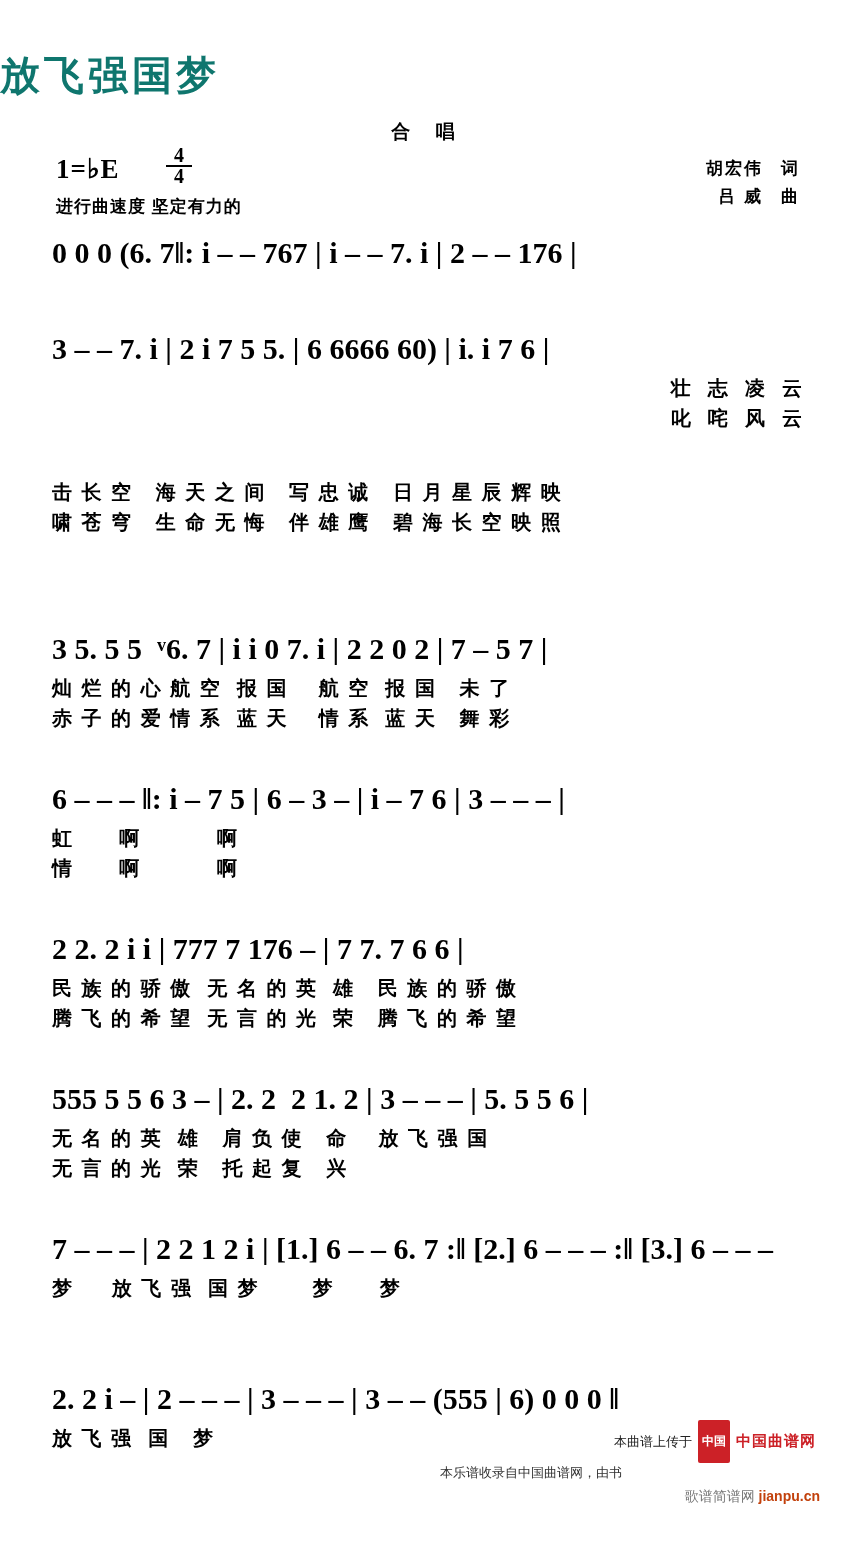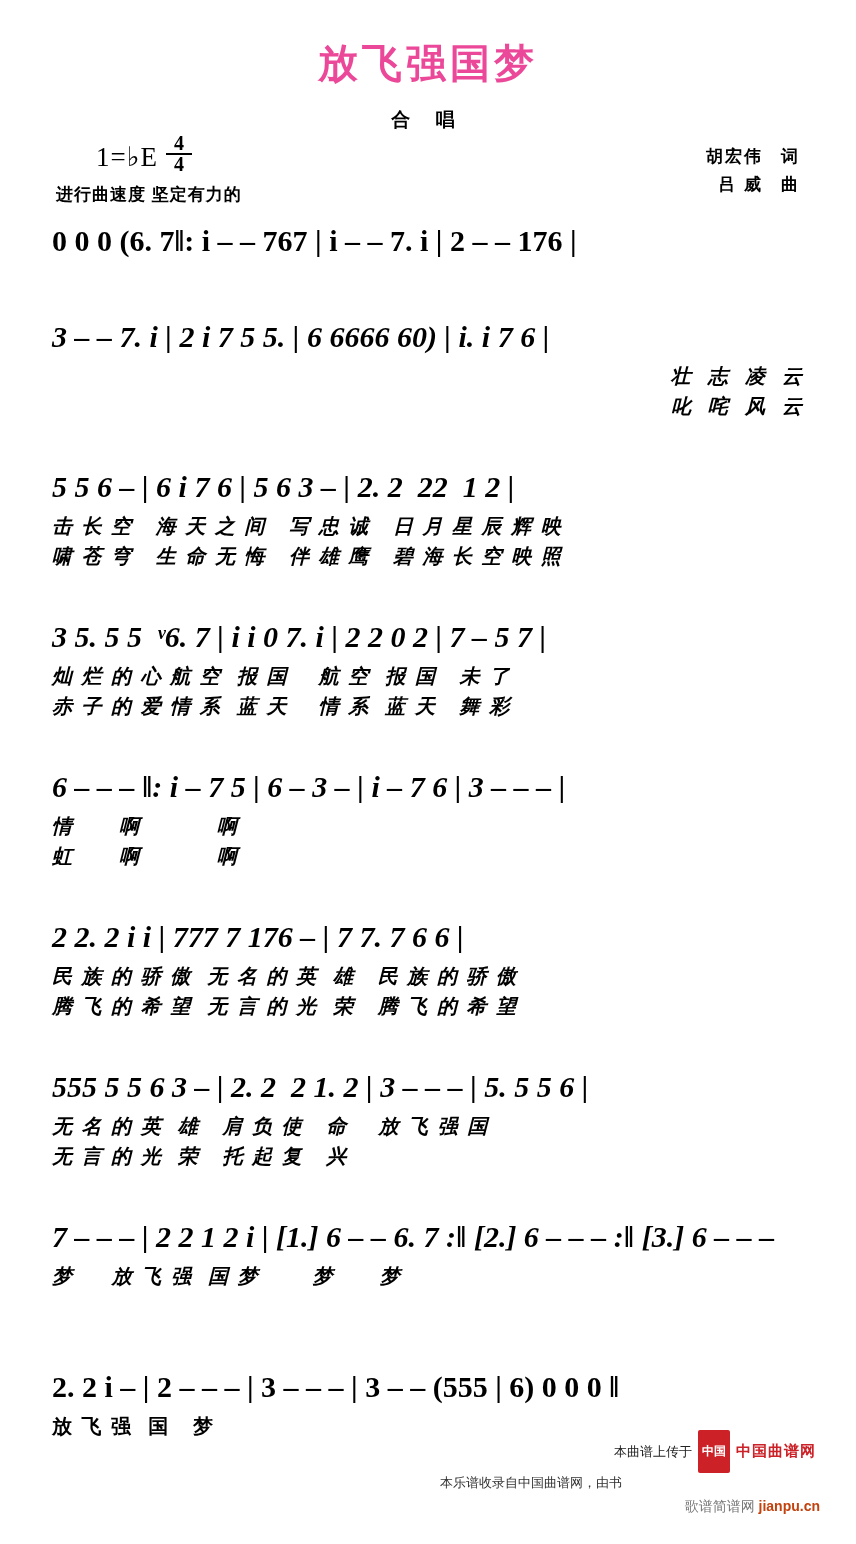--- a/index.html
+++ b/index.html
@@ -16,49 +16,47 @@
     overflow: hidden;
   }
   .sheet {
     position: absolute;
     left: 0; top: 0;
     width: 856px;
     height: 1544px;
   }
   
   .title {
-    text-align: center;
     font-family: "Liberation Sans", sans-serif;
     font-weight: bold;
     font-size: 40px;
     letter-spacing: 4px;
-    margin-top: 36px;
-    color: #ec4899;
+    margin-top: 48px;
+    color: #0f766e;
   }
   .subtitle {
     text-align: center;
     font-family: "Liberation Sans", sans-serif;
     font-weight: bold;
     font-size: 19px;
     letter-spacing: 10px;
     margin-top: 16px;
   }
   .header-row {
     position: relative;
     height: 86px;
   }
   .key-sig {
     position: absolute;
     left: 56px;
     top: 8px;
     font-family: "Liberation Serif", serif;
     font-size: 27px;
-    font-weight: normal;
+    font-weight: bold;
     letter-spacing: 1px;
-    margin-left: 40px;
   }
   .meter {
     position: absolute;
     left: 166px;
     top: 2px;
     font-family: "Liberation Serif", serif;
     font-weight: bold;
     font-size: 20px;
     line-height: 17px;
     text-align: center;
@@ -88,42 +86,42 @@
   }
   .credits div span.name { letter-spacing: 2px; margin-left: 8px; }
   .credits div span.role { margin-left: 18px; }
 
   
   .system {
     position: relative;
     margin: 0 52px;
     height: 118px;
   }
-  .system.tall { height: 150px; font-style: italic; }
+  .system.tall { height: 150px; }
   .notes {
     font-family: "Liberation Serif", serif;
     font-size: 30px;
     font-weight: bold;
     letter-spacing: 0px;
     white-space: pre;
     line-height: 44px;
     height: 46px;
   }
   .lyric {
     font-family: "Liberation Sans", sans-serif;
     font-size: 20px;
     font-weight: bold;
     white-space: pre;
     line-height: 30px;
     letter-spacing: 2px;
   }
   .lyric-right { text-align: right; }
   .footer {
     position: absolute;
-    bottom: 2px;
+    bottom: 12px;
     left: 0;
     width: 856px;
     height: 120px;
   }
   .credit-line {
     position: absolute;
     right: 40px;
     top: 8px;
     font-family: "Liberation Sans", sans-serif;
     font-size: 13px;
@@ -197,35 +195,34 @@
     <div class="notes">0 0 0 (6. 7‖: i – – 767 | i – – 7. i | 2 – – 176 |</div>
   </div>
 
   <div class="system tall">
     <div class="notes">3 – – 7. i | 2 i 7 5 5. | 6 6666 60) | i. i 7 6 |</div>
     <div class="lyric lyric-right">壮  志  凌  云</div>
     <div class="lyric lyric-right">叱  咤  风  云</div>
   </div>
 
   <div class="system tall">
-    <div class="notes">5 5 6 – | 6 i 7 6 | 5 6 3 – | 2. 2  22  1 2 |</div>
     <div class="lyric">击 长 空   海 天 之 间   写 忠 诚   日 月 星 辰 辉 映</div>
     <div class="lyric">啸 苍 穹   生 命 无 悔   伴 雄 鹰   碧 海 长 空 映 照</div>
   </div>
 
   <div class="system tall">
     <div class="notes">3 5. 5 5  ᵛ6. 7 | i i 0 7. i | 2 2 0 2 | 7 – 5 7 |</div>
     <div class="lyric">灿 烂 的 心 航 空  报 国    航 空  报 国   未 了</div>
     <div class="lyric">赤 子 的 爱 情 系  蓝 天    情 系  蓝 天   舞 彩</div>
   </div>
 
   <div class="system tall">
     <div class="notes">6 – – – ‖: i – 7 5 | 6 – 3 – | i – 7 6 | 3 – – – |</div>
+    <div class="lyric">虹      啊          啊</div>
     <div class="lyric">情      啊          啊</div>
-    <div class="lyric">虹      啊          啊</div>
   </div>
 
   <div class="system tall">
     <div class="notes">2 2. 2 i i | 777 7 176 – | 7 7. 7 6 6 |</div>
     <div class="lyric">民 族 的 骄 傲  无 名 的 英  雄   民 族 的 骄 傲</div>
     <div class="lyric">腾 飞 的 希 望  无 言 的 光  荣   腾 飞 的 希 望</div>
   </div>
 
   <div class="system tall">
     <div class="notes">555 5 5 6 3 – | 2. 2  2 1. 2 | 3 – – – | 5. 5 5 6 |</div>

